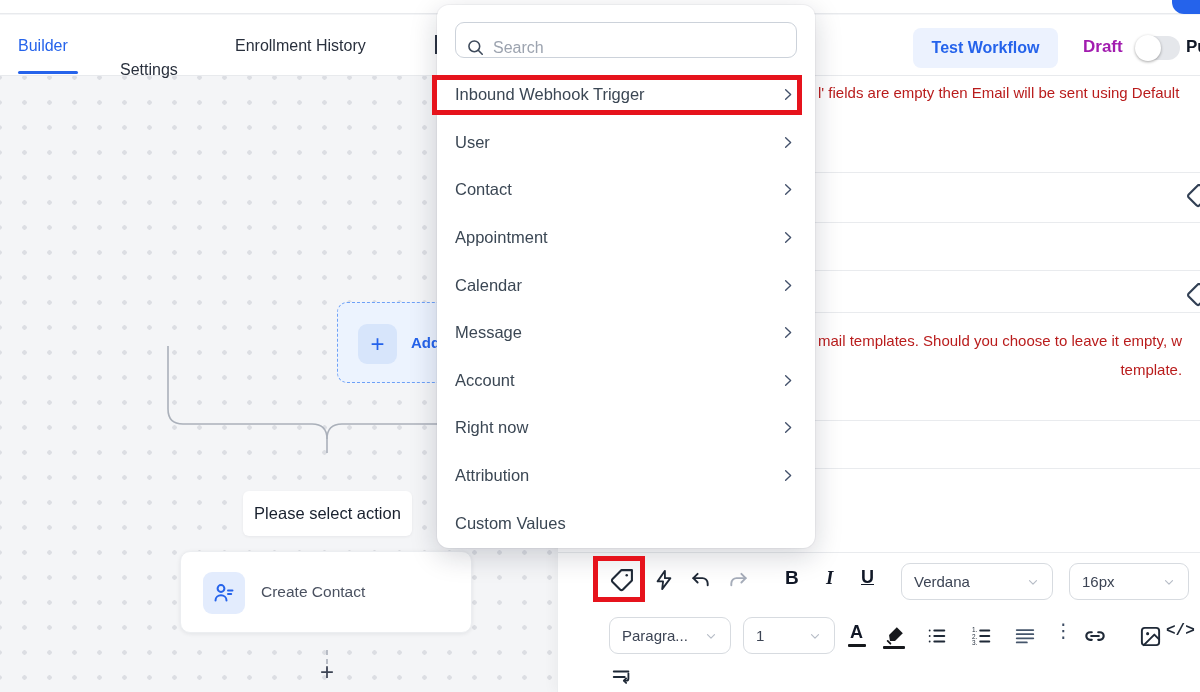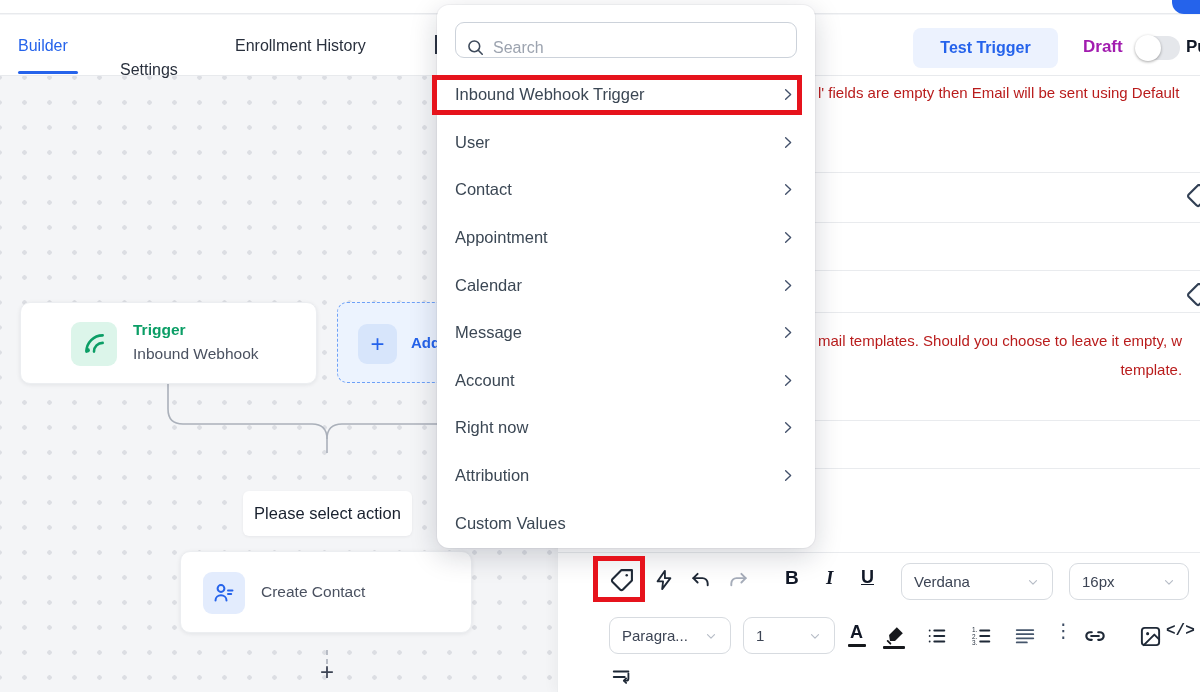--- a/index.html
+++ b/index.html
@@ -88,31 +88,20 @@
     <svg class="connectors" width="1200" height="692" viewBox="0 76 1200 616">
       <g stroke="#aab0ba" stroke-width="1.6" fill="none">
         <path d="M168 308 V371 Q168 386 183 386 H312 Q327 386 327 401 V415"></path>
         <path d="M437 386 H342 Q327 386 327 401"></path>
         <path d="M327 460 V475"></path>
         <path d="M327 557 V581" stroke-dasharray="5 4"></path>
         <path d="M327 612 V635" stroke-dasharray="5 4"></path>
       </g>
     </svg>
 
-    <div class="node-card trigger-card" style="position:absolute">
-      <div class="icon-tile trigger-tile">
-        <svg width="26" height="26" viewBox="0 0 24 24" fill="none" stroke="#0b9e66" stroke-width="2.4" stroke-linecap="round">
-          <path d="M5 12 a8 8 0 0 1 8 8" transform="rotate(-90 12 12)"></path>
-          <path d="M5 5 a15 15 0 0 1 15 15" transform="rotate(-90 12 12)"></path>
-          <circle cx="6.2" cy="17.8" r="2" fill="#0b9e66" stroke="none"></circle>
-        </svg>
-      </div>
-      <div class="trigger-title">Trigger</div>
-      <div class="trigger-sub">Inbound Webhook</div>
-    </div>
 
     <div class="add-box">
       <div class="icon-tile add-tile" style="position:absolute">+</div>
       <div class="add-label">Add</div>
     </div>
 
     <div class="action-hint">Please select action</div>
 
     <div class="node-card create-card" style="position:absolute">
       <div class="icon-tile create-tile">
@@ -277,21 +266,21 @@
   </div>
 
   <div class="topstrip"></div>
   <div class="blue-corner"></div>
   <div class="navbar">
     <div class="tab active" style="left:18px;">Builder</div>
     <div class="tab" style="left:120px;margin-top:24px;">Settings</div>
     <div class="tab" style="left:235px;">Enrollment History</div>
     <div class="tab-underline"></div>
     <div class="tab-fragment"></div>
-    <button class="test-workflow-btn">Test Trigger</button>
+    <button class="test-workflow-btn">Test Workflow</button>
     <div class="draft-label">Draft</div>
     <div class="toggle">
         <div class="knob"></div>
       </div>
     <div class="publish-label">Publish</div>
   </div>
 
   <div class="dropdown">
     <div class="search-wrap">
       <svg width="19" height="19" viewBox="0 0 24 24">

